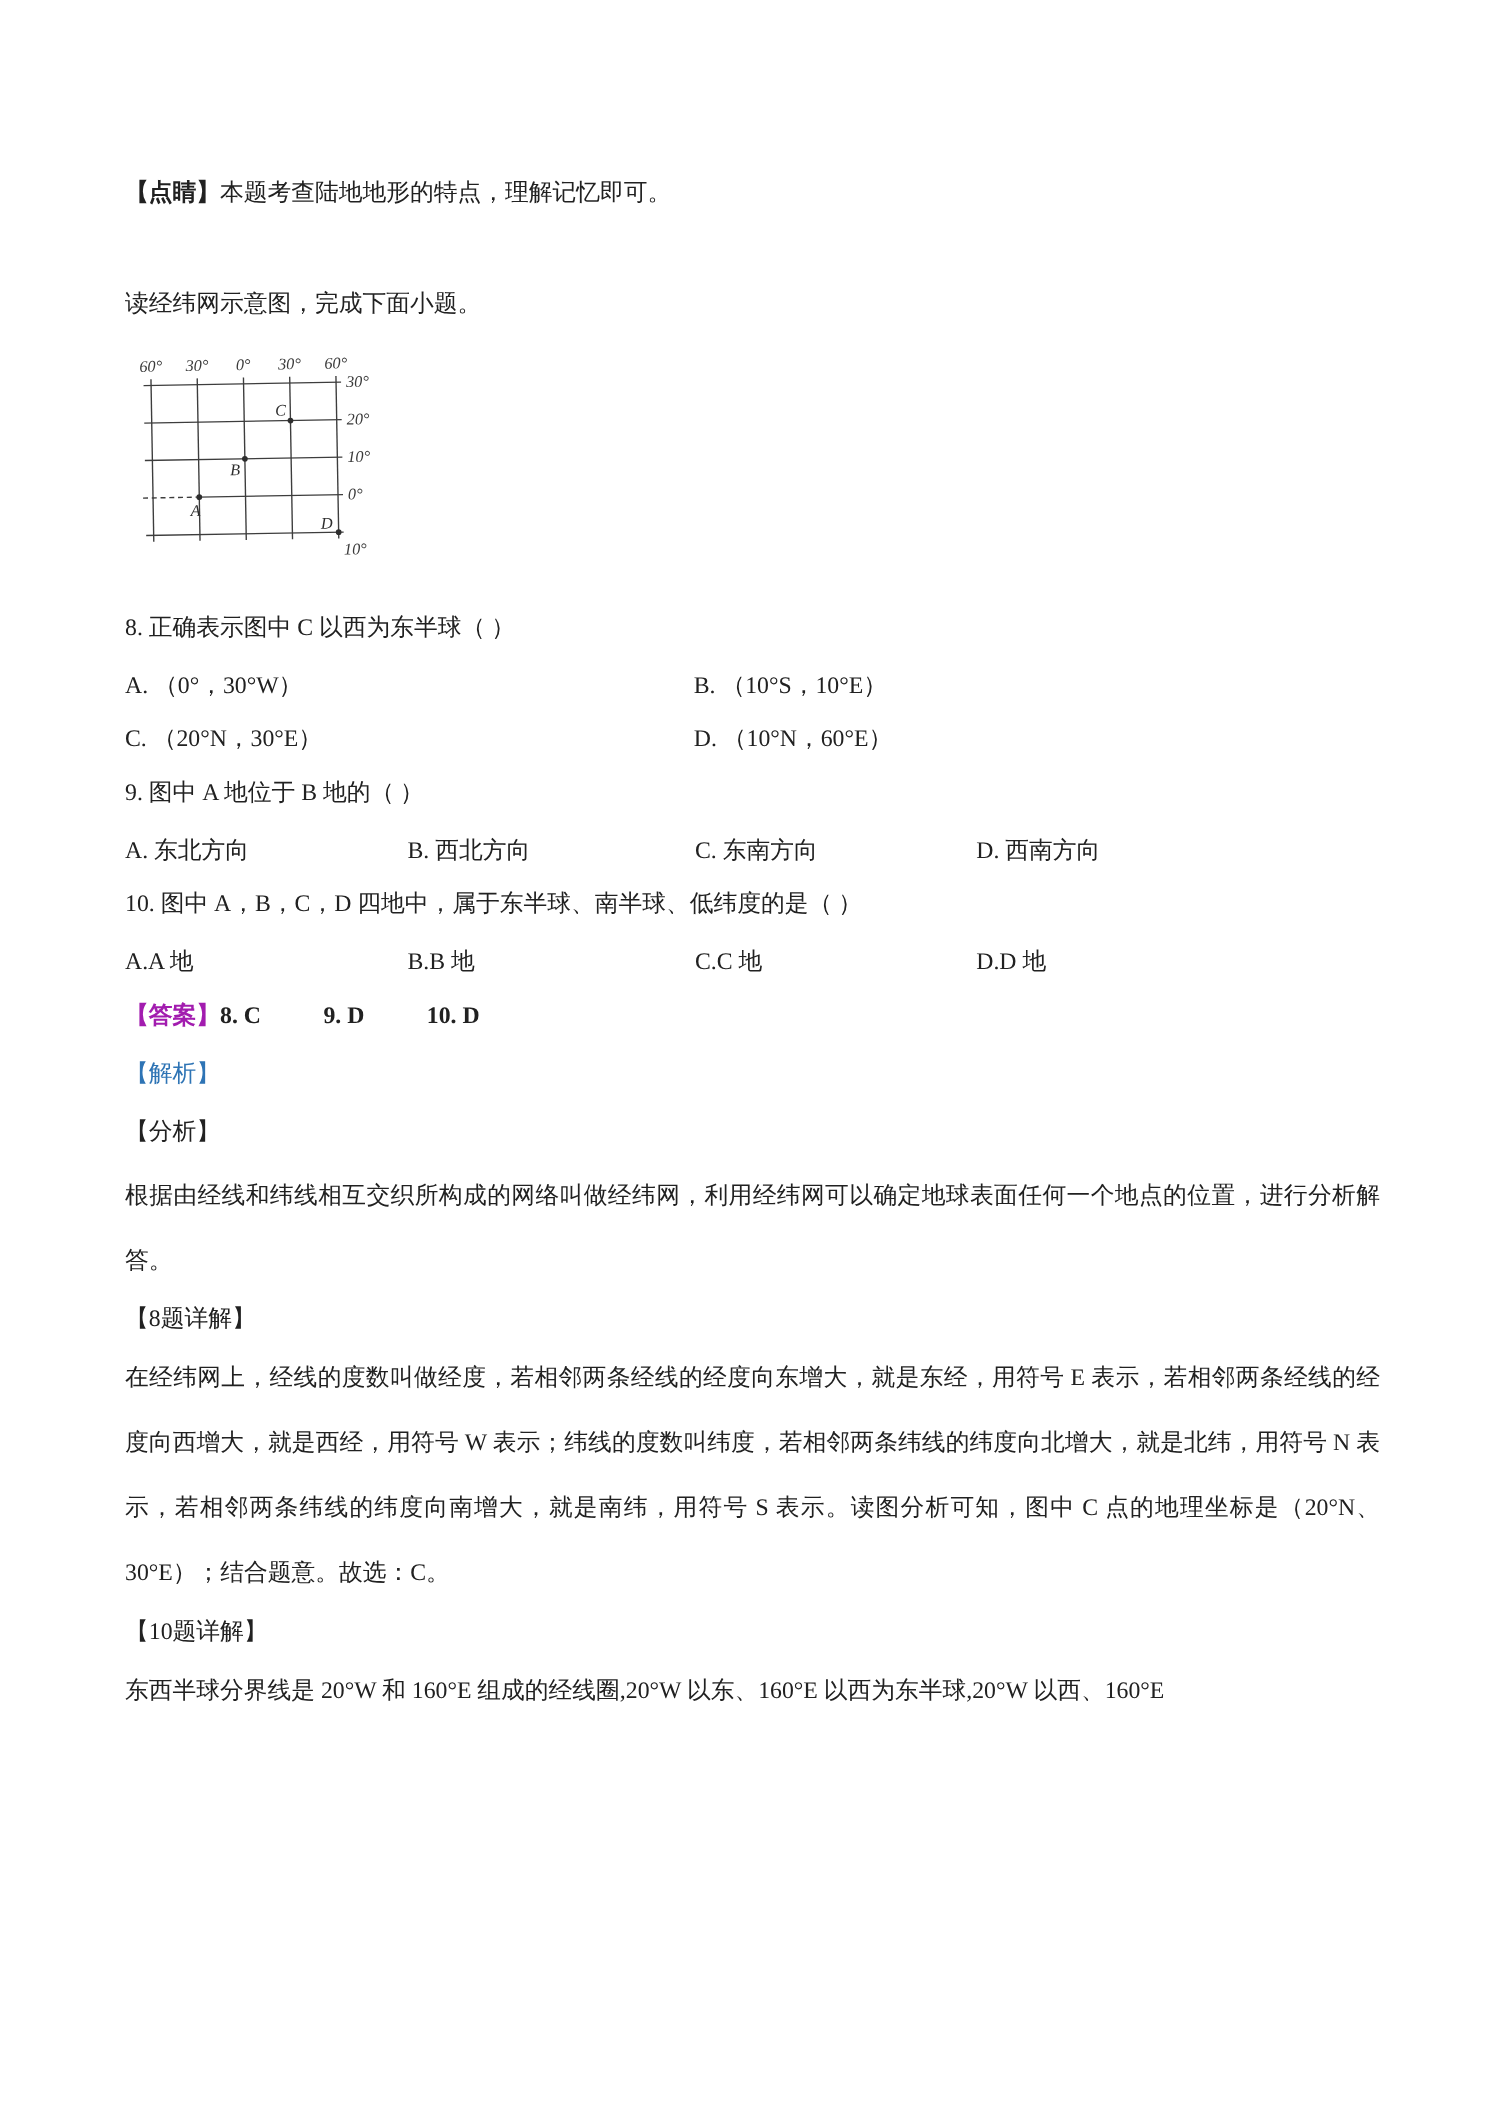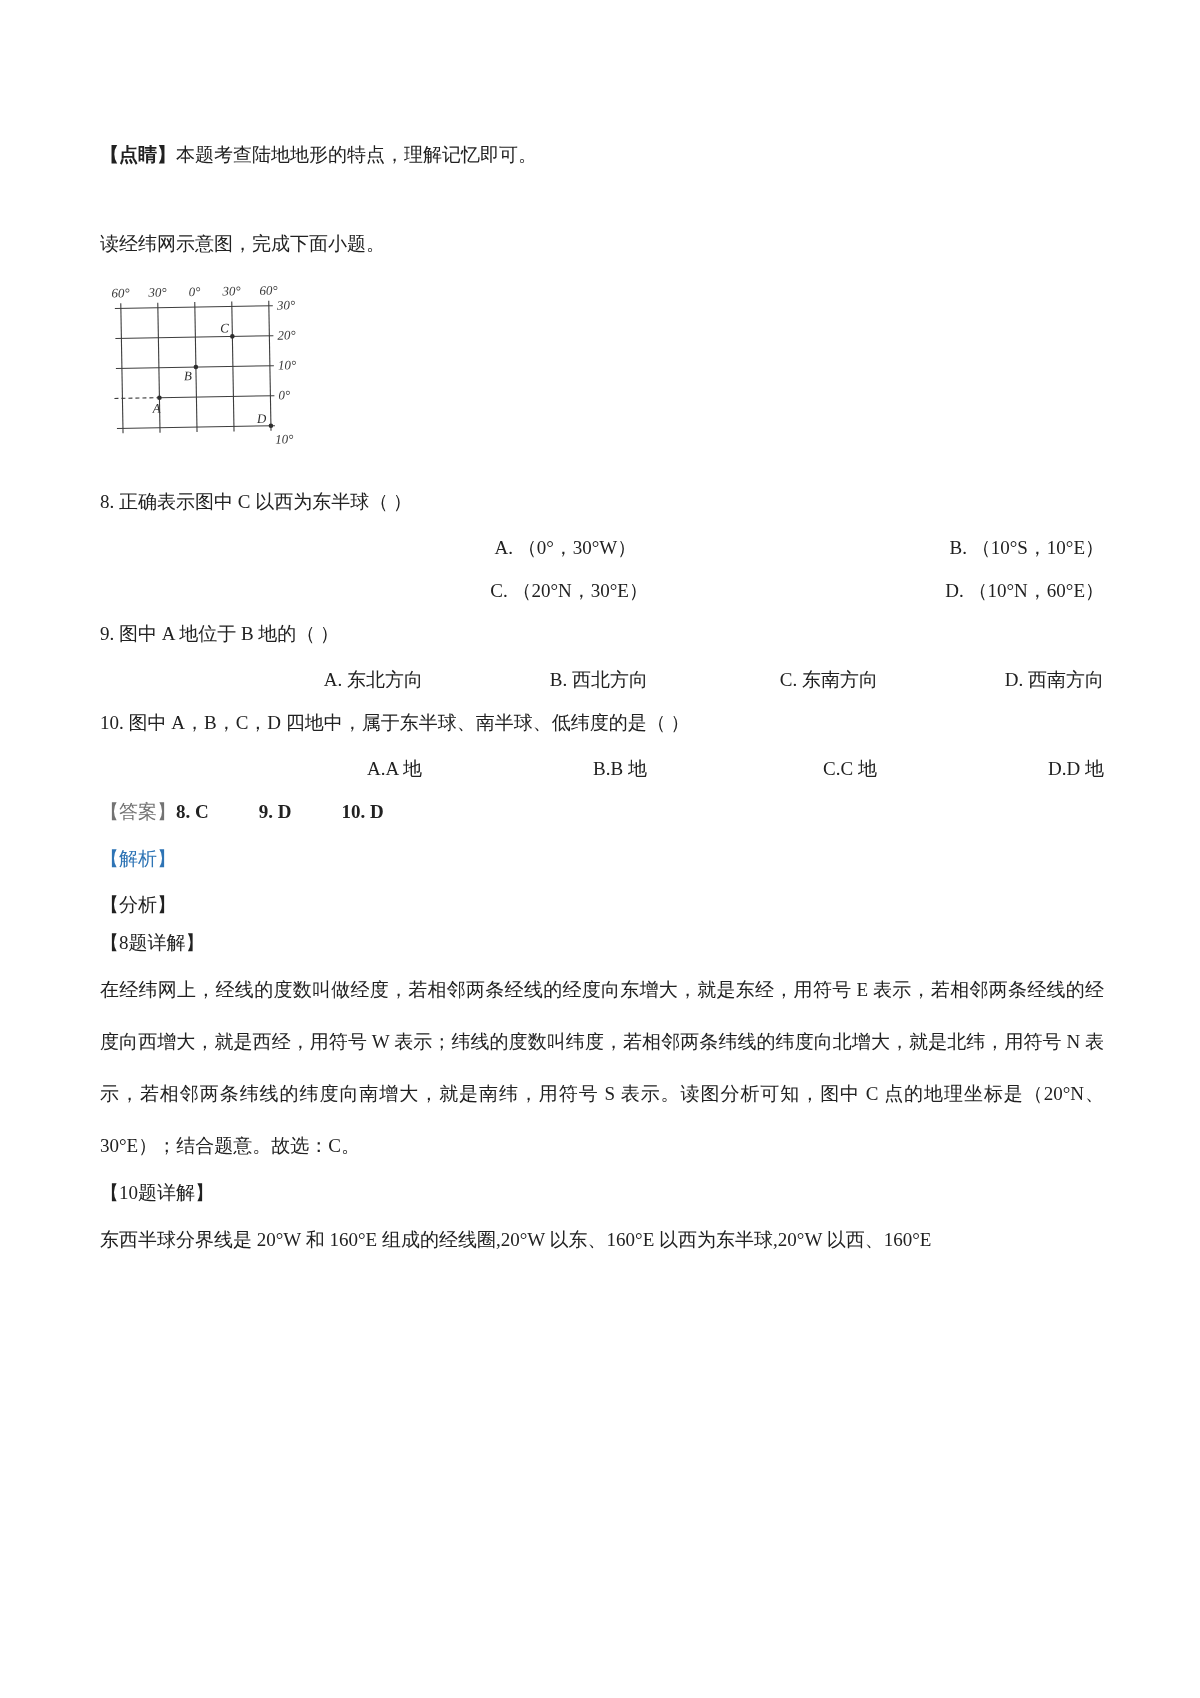--- a/index.html
+++ b/index.html
@@ -13,27 +13,27 @@
     color: #212121;
     overflow: hidden;
   }
   .page { padding: 143px 96px 0 100px; }
   .line { line-height: 24px; margin: 0 0 19px 0; }
   .bold { font-weight: bold; }
   .t-dianjing { margin-bottom: 65px; }
   .t-read { margin-bottom: 27px; }
   .figure { margin: 0 0 16px 4px; font-style: italic; }
   .stem { line-height: 24px; margin: 0 0 22px 0; }
-  .opt-row { display: flex; line-height: 24px; margin: 0 0 19px 0; justify-content: flex-end; }
+  .opt-row { display: flex; line-height: 24px; margin: 0 0 19px 0; }
   .opt-row.two .o1 { width: 455px; }
   .opt-row.four .o1 { width: 226px; }
   .opt-row.four .o2 { width: 230px; }
   .opt-row.four .o3 { width: 225px; }
   .answer-line { line-height: 24px; margin: 0 0 22px 0; }
-  .ans-label { font-weight: normal; color: #737373; }
+  .ans-label { font-weight: bold; color: #a21caf; }
   .ans-val { font-weight: bold; margin-right: 50px; }
   .sec-label { display: block; line-height: 26px; font-weight: normal; margin: 0 0 18px 0; }
   .sec-label.blue { color: #2E74B5; }
   .mb20 { margin-bottom: 20px; }
   .mb12 { margin-bottom: 12px; }
   .mb8  { margin-bottom: 8px; }
   .para { line-height: 52px; text-align: justify; margin: 0 0 8px 0; }
   .para.last { margin-bottom: 0; }
   svg text { font-family: "Liberation Serif", serif; font-size: 13px; fill: #3a3a3a; }
   svg .pt-label { font-size: 13px; fill: #2e2e2e; }
@@ -118,20 +118,21 @@
   </div>
 
   <p class="answer-line">
     <span class="ans-label">【答案】</span><span class="ans-val">8. C</span><span class="ans-val">9. D</span><span class="ans-val">10. D</span>
   </p>
 
   <span class="sec-label blue mb20">【解析】</span>
 
   <span class="sec-label mb12">【分析】</span>
 
+  <p class="para">根据由经线和纬线相互交织所构成的网络叫做经纬网，利用经纬网可以确定地球表面任何一个地点的位置，进行分析解答。</p>
 
   <span class="sec-label mb8">【8题详解】</span>
 
   <p class="para mb12">在经纬网上，经线的度数叫做经度，若相邻两条经线的经度向东增大，就是东经，用符号 E 表示，若相邻两条经线的经度向西增大，就是西经，用符号 W 表示；纬线的度数叫纬度，若相邻两条纬线的纬度向北增大，就是北纬，用符号 N 表示，若相邻两条纬线的纬度向南增大，就是南纬，用符号 S 表示。读图分析可知，图中 C 点的地理坐标是（20°N、30°E）；结合题意。故选：C。</p>
 
 
 
   <span class="sec-label mb8">【10题详解】</span>
 
   <p class="para last">东西半球分界线是 20°W 和 160°E 组成的经线圈,20°W 以东、160°E 以西为东半球,20°W 以西、160°E</p>

